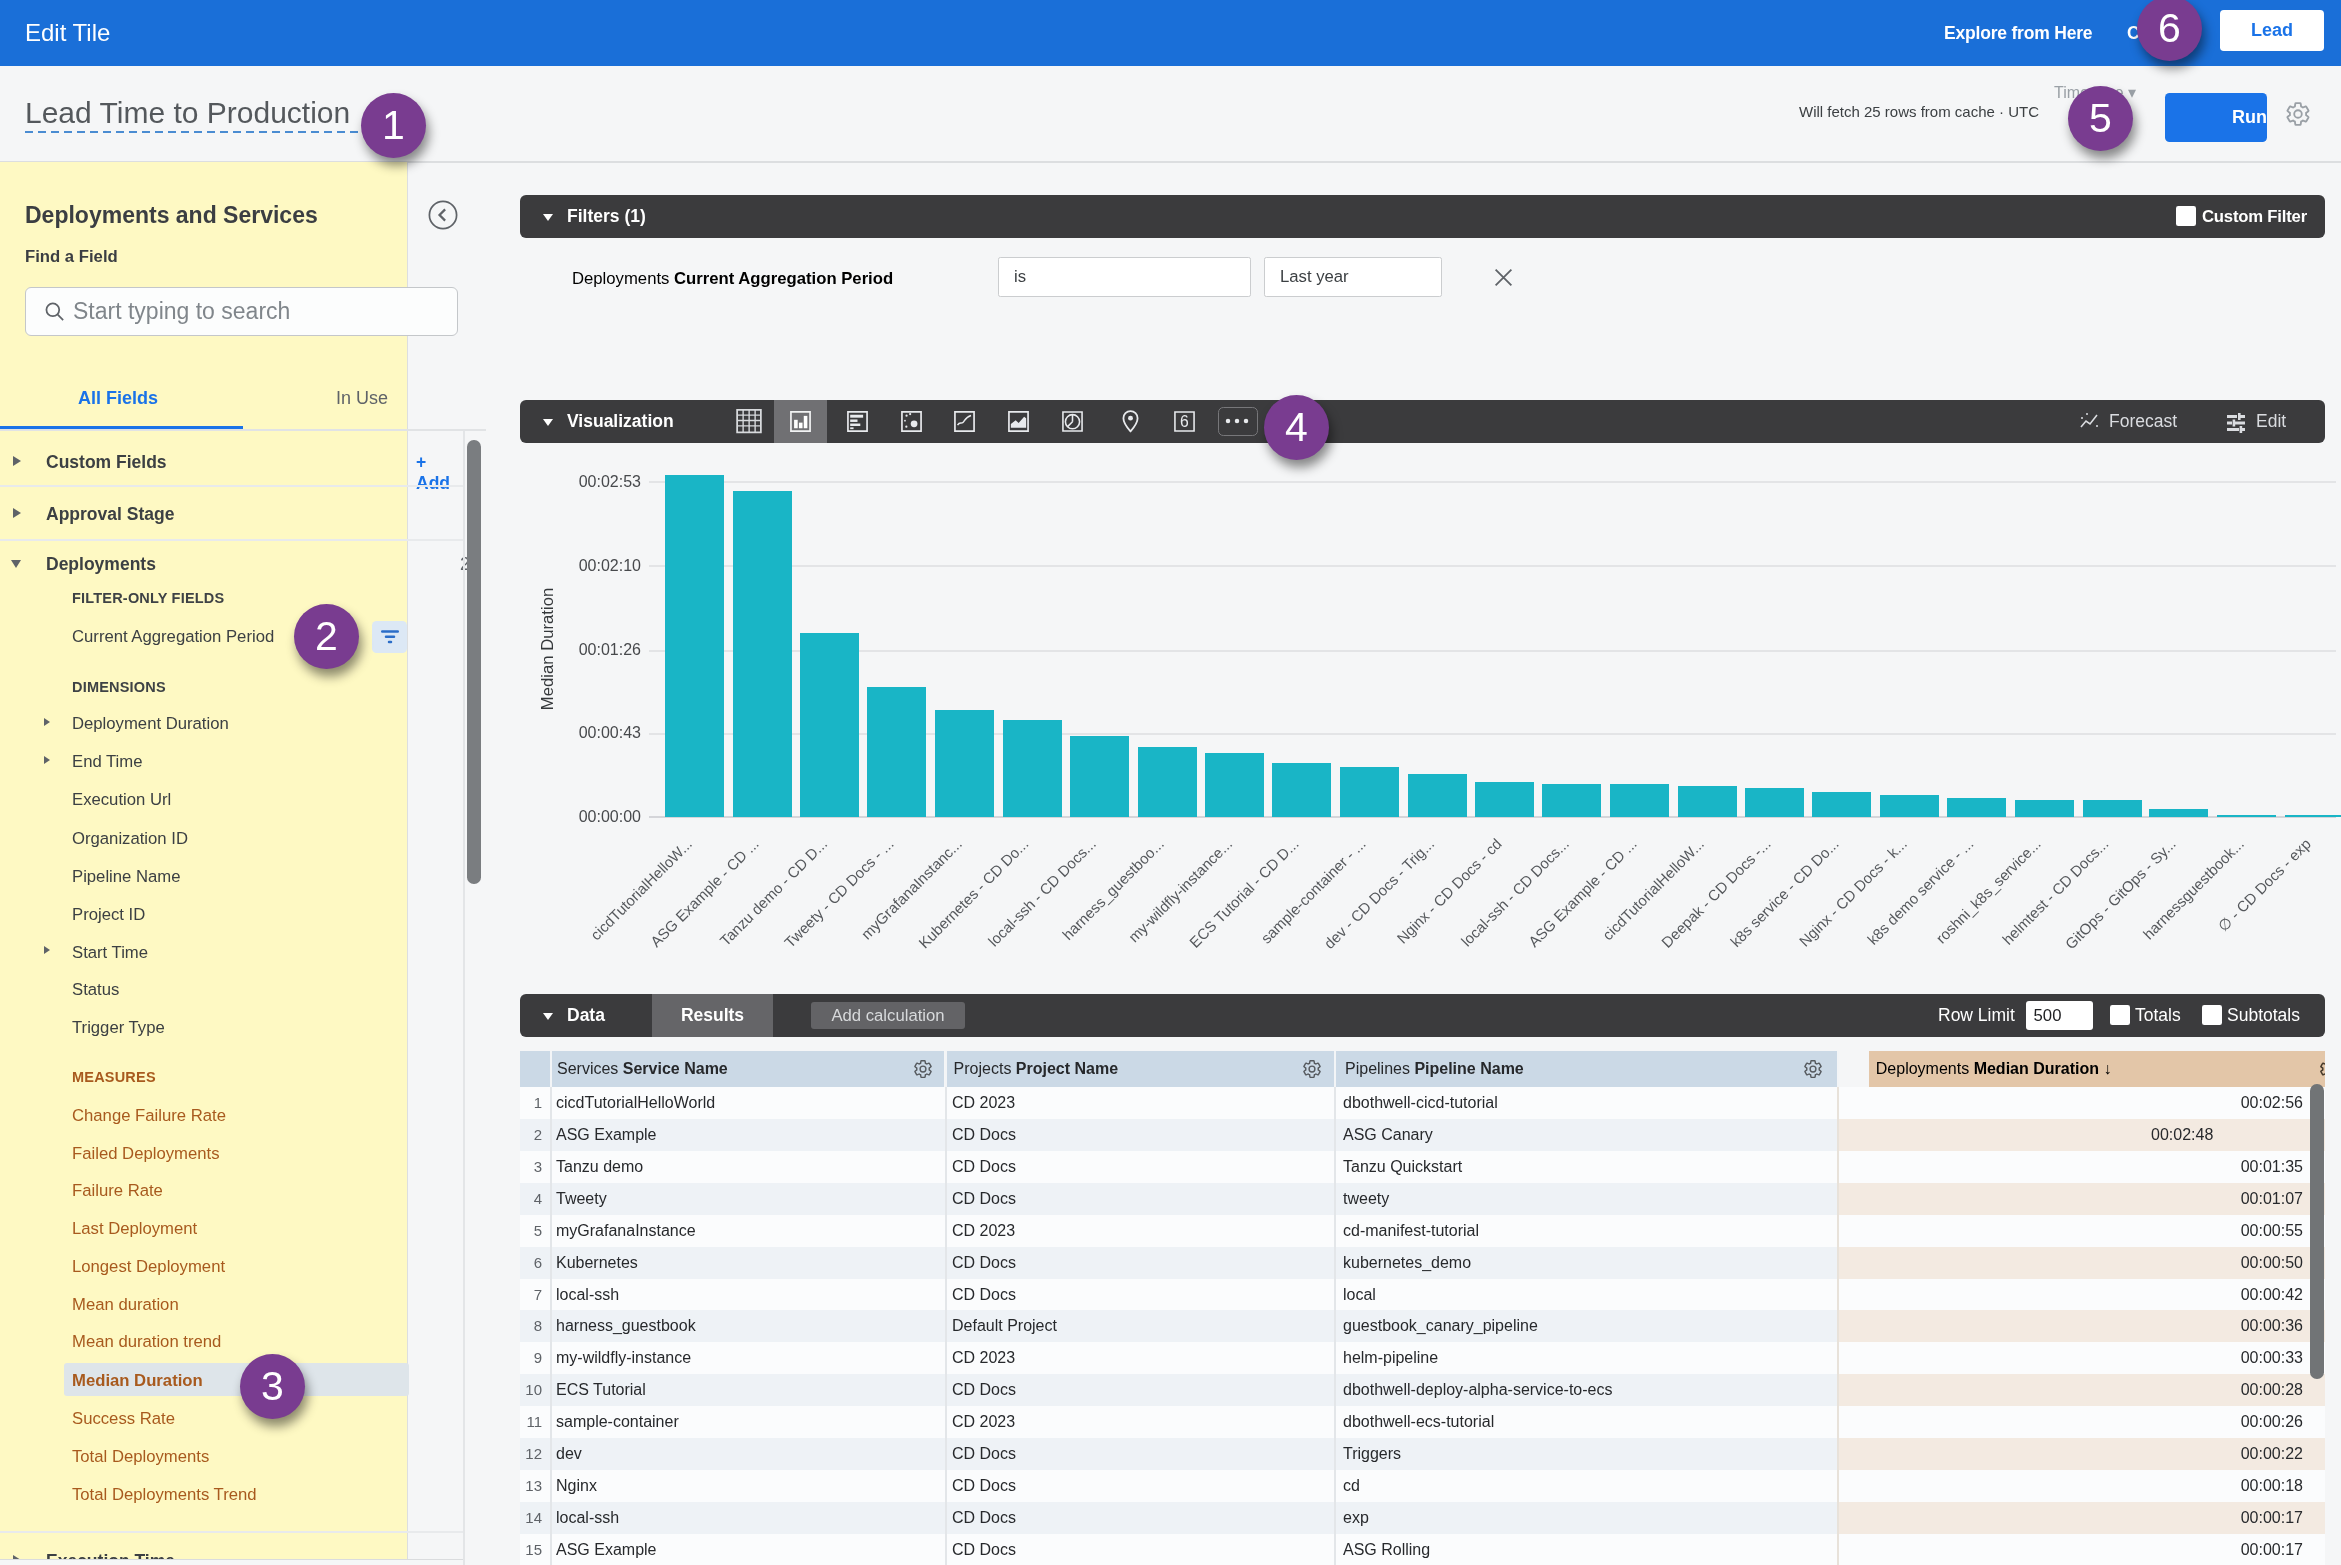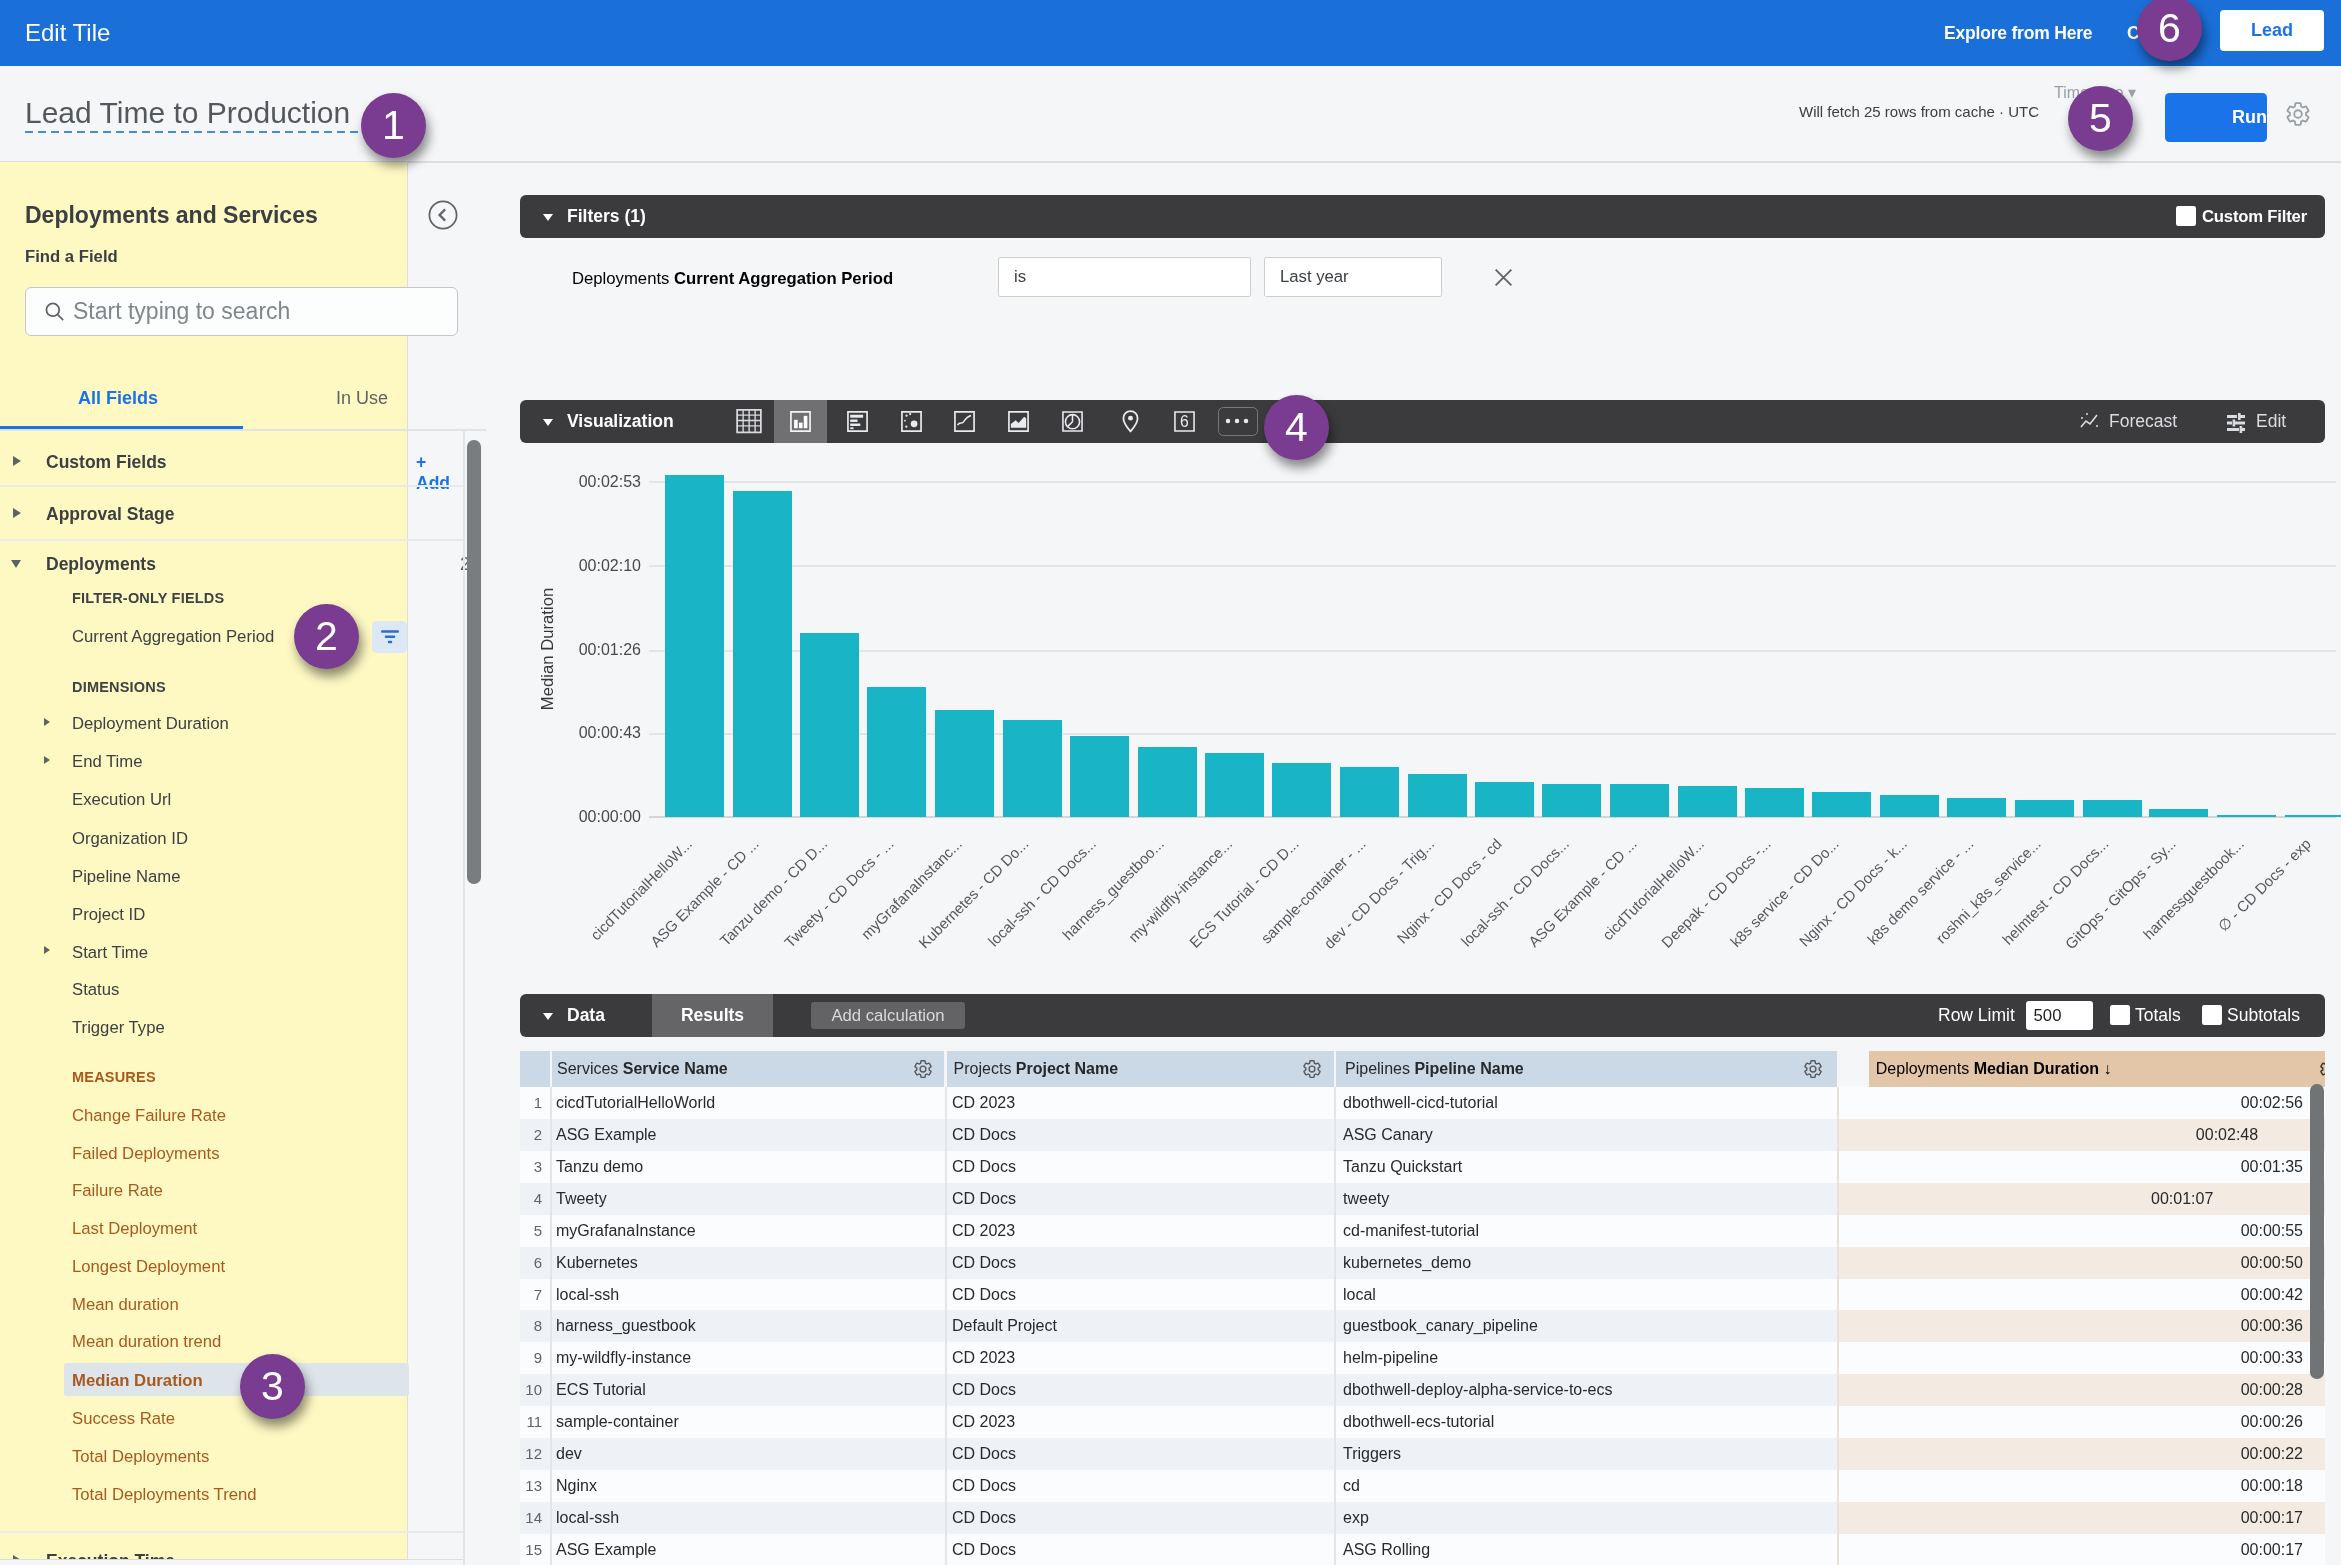--- a/index.html
+++ b/index.html
@@ -379,21 +379,21 @@
 <div style="position:absolute;left:0;top:0;width:1319px;height:32px;background:#eef2f6"></div>
 <div style="position:absolute;left:1319px;top:0;width:486px;height:32px;background:#f3eae1"></div>
 <div class="rownum" style="left:0;top:0;width:22px">2</div>
 <div style="position:absolute;left:30px;top:0;width:1.5px;height:32px;background:#e3e6e9"></div>
 <div class="td" style="left:36px;top:0;width:384px">ASG Example</div>
 <div style="position:absolute;left:425px;top:0;width:1.5px;height:32px;background:#e3e6e9"></div>
 <div class="td" style="left:432px;top:0;width:377px">CD Docs</div>
 <div style="position:absolute;left:814px;top:0;width:1.5px;height:32px;background:#e3e6e9"></div>
 <div class="td" style="left:823px;top:0;width:489px">ASG Canary</div>
 <div style="position:absolute;left:1317px;top:0;width:1.5px;height:32px;background:#e8e2da"></div>
-<div class="td" style="left:1631px;top:0;width:152px;text-align:center">00:02:48</div>
+<div class="td" style="left:1631px;top:0;width:152px;text-align:left">00:02:48</div>
 </div>
 <div style="position:absolute;left:0;top:100px;width:1805px;height:32px">
 <div style="position:absolute;left:0;top:0;width:1319px;height:32px;background:#fbfcfd"></div>
 <div style="position:absolute;left:1319px;top:0;width:486px;height:32px;background:#fbfcfd"></div>
 <div class="rownum" style="left:0;top:0;width:22px">3</div>
 <div style="position:absolute;left:30px;top:0;width:1.5px;height:32px;background:#e3e6e9"></div>
 <div class="td" style="left:36px;top:0;width:384px">Tanzu demo</div>
 <div style="position:absolute;left:425px;top:0;width:1.5px;height:32px;background:#e3e6e9"></div>
 <div class="td" style="left:432px;top:0;width:377px">CD Docs</div>
 <div style="position:absolute;left:814px;top:0;width:1.5px;height:32px;background:#e3e6e9"></div>
@@ -405,21 +405,21 @@
 <div style="position:absolute;left:0;top:0;width:1319px;height:32px;background:#eef2f6"></div>
 <div style="position:absolute;left:1319px;top:0;width:486px;height:32px;background:#f3eae1"></div>
 <div class="rownum" style="left:0;top:0;width:22px">4</div>
 <div style="position:absolute;left:30px;top:0;width:1.5px;height:32px;background:#e3e6e9"></div>
 <div class="td" style="left:36px;top:0;width:384px">Tweety</div>
 <div style="position:absolute;left:425px;top:0;width:1.5px;height:32px;background:#e3e6e9"></div>
 <div class="td" style="left:432px;top:0;width:377px">CD Docs</div>
 <div style="position:absolute;left:814px;top:0;width:1.5px;height:32px;background:#e3e6e9"></div>
 <div class="td" style="left:823px;top:0;width:489px">tweety</div>
 <div style="position:absolute;left:1317px;top:0;width:1.5px;height:32px;background:#e8e2da"></div>
-<div class="td" style="left:1631px;top:0;width:152px;text-align:left">00:01:07</div>
+<div class="td" style="left:1631px;top:0;width:152px;text-align:right">00:01:07</div>
 </div>
 <div style="position:absolute;left:0;top:164px;width:1805px;height:32px">
 <div style="position:absolute;left:0;top:0;width:1319px;height:32px;background:#fbfcfd"></div>
 <div style="position:absolute;left:1319px;top:0;width:486px;height:32px;background:#fbfcfd"></div>
 <div class="rownum" style="left:0;top:0;width:22px">5</div>
 <div style="position:absolute;left:30px;top:0;width:1.5px;height:32px;background:#e3e6e9"></div>
 <div class="td" style="left:36px;top:0;width:384px">myGrafanaInstance</div>
 <div style="position:absolute;left:425px;top:0;width:1.5px;height:32px;background:#e3e6e9"></div>
 <div class="td" style="left:432px;top:0;width:377px">CD 2023</div>
 <div style="position:absolute;left:814px;top:0;width:1.5px;height:32px;background:#e3e6e9"></div>

